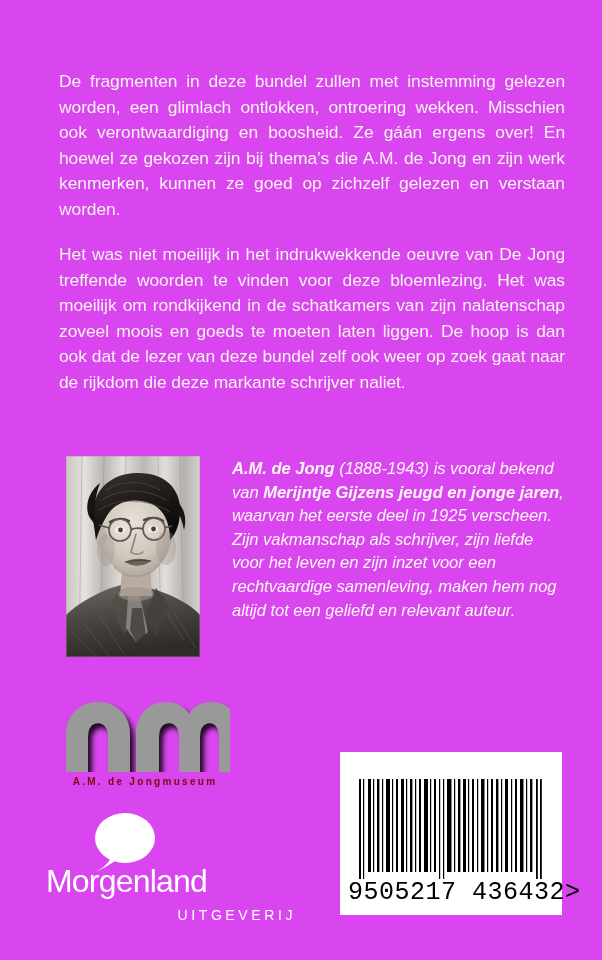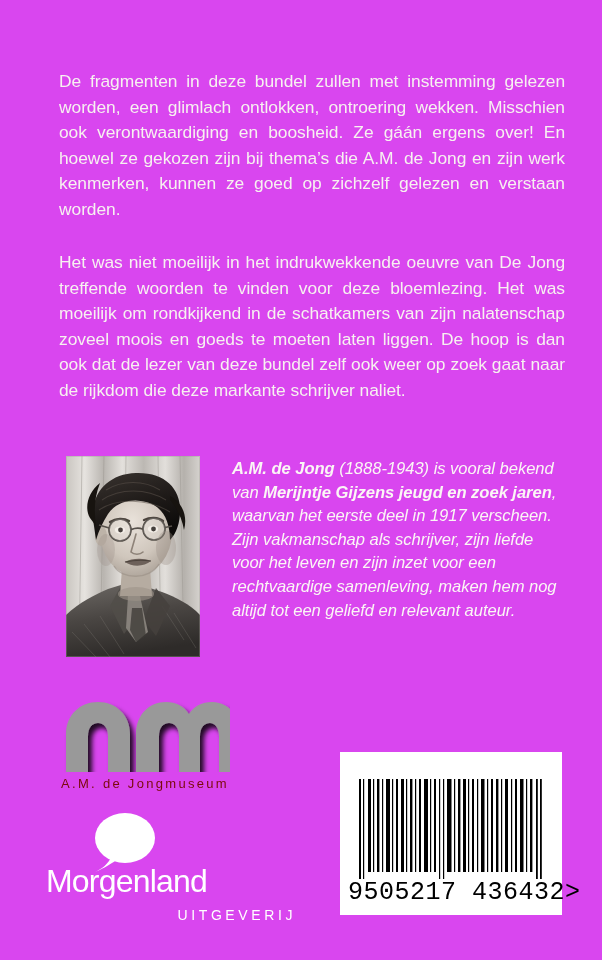--- a/index.html
+++ b/index.html
@@ -24,21 +24,21 @@
     left: 59px;
     width: 506px;
     color: #f7f1f0;
     font-size: 17.4px;
     line-height: 25.6px;
     text-align: justify;
     text-justify: inter-word;
     letter-spacing: -0.05px;
   }
   #blurb-1 { top: 69px; }
-  #blurb-2 { top: 250px; }
+  #blurb-2 { top: 242px; }
   .blurb p { margin: 0; }
 
   
   #bio-block {
     position: absolute;
     left: 59px;
     top: 452px;
     width: 506px;
     height: 215px;
   }
@@ -82,22 +82,22 @@
     height: 72px;
   }
   #nm-mark svg { display: block; width: 100%; height: 100%; }
   #museum-name {
     position: absolute;
     left: 0;
     top: 76px;
     width: 196px;
     text-align: center;
     color: #7a0a09;
-    font-size: 13px;
-    font-weight: 400;
+    font-size: 10px;
+    font-weight: 700;
     letter-spacing: 2.3px;
     white-space: nowrap;
   }
 
   
   #publisher-logo {
     position: absolute;
     left: 46px;
     top: 812px;
     width: 252px;
@@ -298,21 +298,21 @@
         <path d="M 48 110 C 56 124 84 124 93 108" stroke="#9a8f85" stroke-width="1.4" fill="none" opacity="0.6"></path>
 
         <ellipse cx="100" cy="92" rx="10" ry="17" fill="#9b9087" opacity="0.35"></ellipse>
         <ellipse cx="40" cy="94" rx="9" ry="16" fill="#9b9087" opacity="0.3"></ellipse>
 
         <rect x="0" y="0" width="134" height="201" fill="none" stroke="#9e9a95" stroke-width="2" opacity="0.35"></rect>
       </svg>
     </div>
 
     <div id="bio-text">
-      <b>A.M. de Jong</b><span> (1888-1943) is vooral bekend van </span><b>Merijntje Gijzens jeugd en zoek jaren</b><span>, waarvan het eerste deel in 1917 verscheen. Zijn vakmanschap als schrijver, zijn liefde voor het leven en zijn inzet voor een rechtvaardige samenleving, maken hem nog altijd tot een geliefd en relevant auteur.</span>
+      <b>A.M. de Jong</b><span> (1888-1943) is vooral bekend van </span><b>Merijntje Gijzens jeugd en jonge jaren</b><span>, waarvan het eerste deel in 1925 verscheen. Zijn vakmanschap als schrijver, zijn liefde voor het leven en zijn inzet voor een rechtvaardige samenleving, maken hem nog altijd tot een geliefd en relevant auteur.</span>
     </div>
   </div>
 
   <div id="museum-logo">
     <div id="nm-mark">
       <svg viewBox="0 0 166 72" aria-hidden="true">
         <defs>
           <filter id="nmshadow" x="-20%" y="-20%" width="150%" height="160%">
             <feDropShadow dx="4" dy="5" stdDeviation="2.5" flood-color="#000000" flood-opacity="0.85"></feDropShadow>
           </filter>

